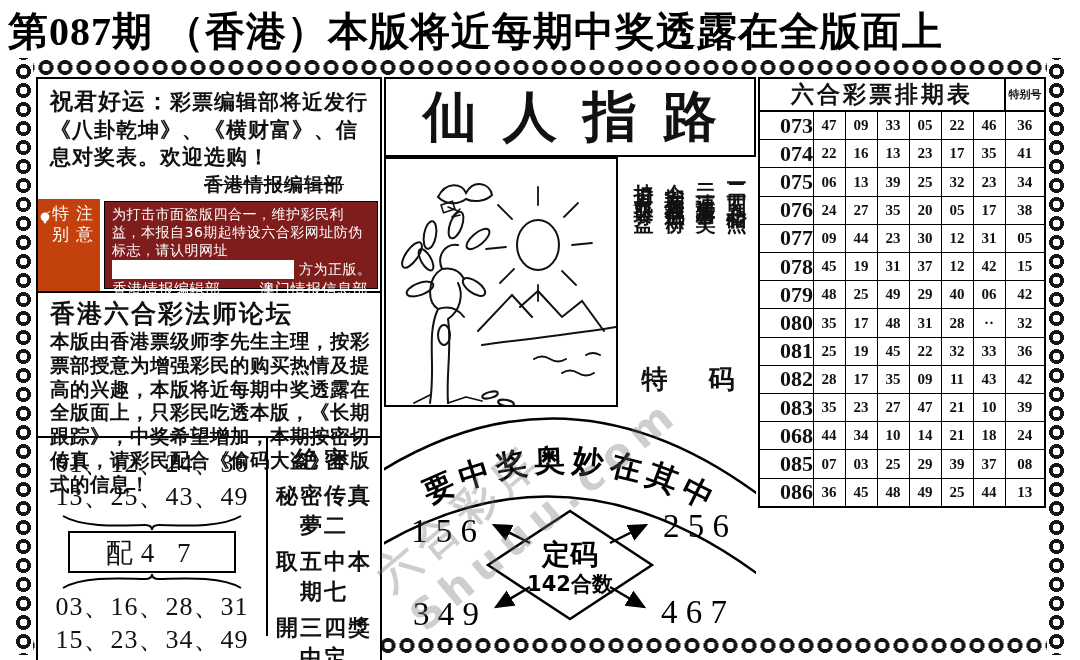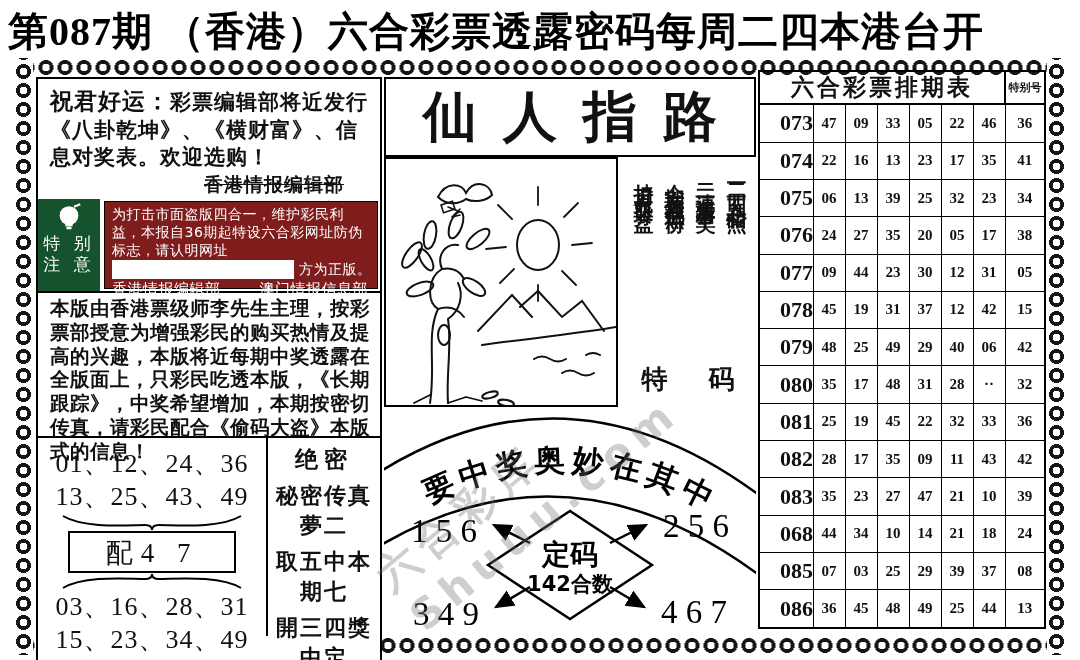--- a/index.html
+++ b/index.html
@@ -18,22 +18,22 @@
   #orn-left   { left:14px;  top:58px;  width:19px;  height:597px; }
   #orn-right  { left:1047px;top:58px;  width:19px;  height:597px; }
   
   #leftbox { left:36px; top:77px; width:346px; height:587px; border:2px solid #000; background:#fff; }
   #sec-greeting { padding:7px 10px 2px 12px; height:120px; font-size:21px; line-height:1.32;
      font-weight:bold; letter-spacing:1px; }
   #sec-greeting .lead { font-weight:900; font-size:23px; }
   .sign-line { text-align:right; font-weight:900; font-size:19px; line-height:1.35;
      text-decoration:line-through; padding-right:26px; }
   #sec-notice { height:92px; display:flex; }
-  #notice-label { width:62px; background:#14532d; color:#fff; display:flex; flex-direction:column;
-     align-items:center; padding-top:4px; }
+  #notice-label { width:62px; background:#c2410c; color:#fff; display:flex; 
+     align-items:flex-start; padding-top:4px; }
   #notice-label .zi { font-size:17px; letter-spacing:4px; line-height:1.25; }
   #notice-body { flex:1; background:#7f1d1d; color:#fff; margin:2px 2px 2px 4px; border:1px solid #000;
      padding:3px 5px 2px 7px; font-size:14px; line-height:1.3; letter-spacing:0.5px; }
   .url-blank { display:inline-block; width:182px; height:19px; background:#fff; vertical-align:-5px; margin-right:5px; }
   #notice-signs { display:flex; justify-content:space-between; font-size:15px; margin-top:1px; padding-right:4px; }
   #sec-forum { border-top:2px solid #000; padding:4px 10px 2px 12px; height:145px; }
   #forum-title { font-size:25px; font-weight:900; letter-spacing:2px; }
   #forum-text { font-size:19.5px; line-height:1.22; font-weight:bold; text-align:justify; letter-spacing:0.5px; }
   #sec-bottom { border-top:2px solid #000; display:flex; height:200px; }
   #numbers-pane { width:228px; padding-top:10px; text-align:center;
@@ -53,36 +53,36 @@
   #poem { left:628px; top:168px; width:124px; height:240px; writing-mode:vertical-rl;
      font-size:20px; font-weight:bold; letter-spacing:5px; line-height:1.55; }
   #tema-label { left:620px; top:362px; width:136px; text-align:center; font-size:26px;
      font-weight:900; letter-spacing:16px; text-indent:16px; }
   #arc-zone { left:384px; top:407px; width:372px; height:229px; }
   
   #watermark { left:398px; top:548px; width:520px; font-size:42px; letter-spacing:8px;
      color:rgba(110,110,110,0.34); transform:rotate(-40deg); transform-origin:0 50%;
      font-weight:bold; pointer-events:none; }
   
-  #schedule { left:758px; top:70px; width:286px; height:559px; border-collapse:collapse;
+  #schedule { left:758px; top:77px; width:286px; height:431px; border-collapse:collapse;
      table-layout:fixed; font-family:"Liberation Serif", serif; }
   #schedule td { border:1px solid #000; text-align:center; overflow:hidden; }
   #schedule tr.hdr td { border:2px solid #000; height:32px; }
   #hdr-main { font-size:23px; font-weight:900; letter-spacing:3px; font-family:"DejaVu Sans", sans-serif; }
   #hdr-special { font-size:11px; font-weight:bold; }
   .period-cell { font-size:22px; font-weight:bold;padding-left:20px; }
   .num-cell { font-size:15px; font-weight:bold; }
   #schedule td.edgeL { border-left:2px solid #000; }
   #schedule td.edgeR { border-right:2px solid #000; }
   #schedule tr.lastrow td { border-bottom:2px solid #000; }
 </style>
 </head>
 <body>
 
-<div class="abs" id="masthead">第087期 （香港）六合彩票透露密码每周二四本港台开</div>
+<div class="abs" id="masthead">第087期 （香港）本版将近每期中奖透露在全版面上</div>
 
 <div class="abs orn" id="orn-top"></div>
 <div class="abs orn" id="orn-bottom"></div>
 <div class="abs orn" id="orn-left"></div>
 <div class="abs orn" id="orn-right"></div>
 
 <div class="abs" id="leftbox">
 
   <div id="sec-greeting">
     <span class="lead">祝君好运：</span><span>彩票编辑部将近发行《八卦乾坤》、《横财富》、信息对奖表。欢迎选购！</span>
@@ -104,20 +104,21 @@
       <span>为打击市面盗版四合一，维护彩民利益，本报自36期起特设六合彩网址防伪标志，请认明网址</span><br>
       <span class="url-blank"></span><span>方为正版。</span>
       <div id="notice-signs">
         <span>香港情报编辑部</span>
         <span>澳门情报信息部</span>
       </div>
     </div>
   </div>
 
   <div id="sec-forum">
+    <div id="forum-title">香港六合彩法师论坛</div>
     <div id="forum-text">本版由香港票级师李先生主理，按彩票部授意为增强彩民的购买热情及提高的兴趣，本版将近每期中奖透露在全版面上，只彩民吃透本版，《长期跟踪》，中奖希望增加，本期按密切传真，请彩民配合《偷码大盗》本版式的信息！</div>
   </div>
 
   <div id="sec-bottom">
     <div id="numbers-pane">
       <div class="numline">01、12、24、36</div>
       <div class="numline">13、25、43、49</div>
       <svg class="brace" width="186" height="16" viewBox="0 0 186 16">
         <path d="M4,2 C26,15 70,11 86,11 Q93,11 93,16 Q93,11 100,11 C116,11 160,15 182,2" fill="none" stroke="#000" stroke-width="2"></path>
       </svg>

